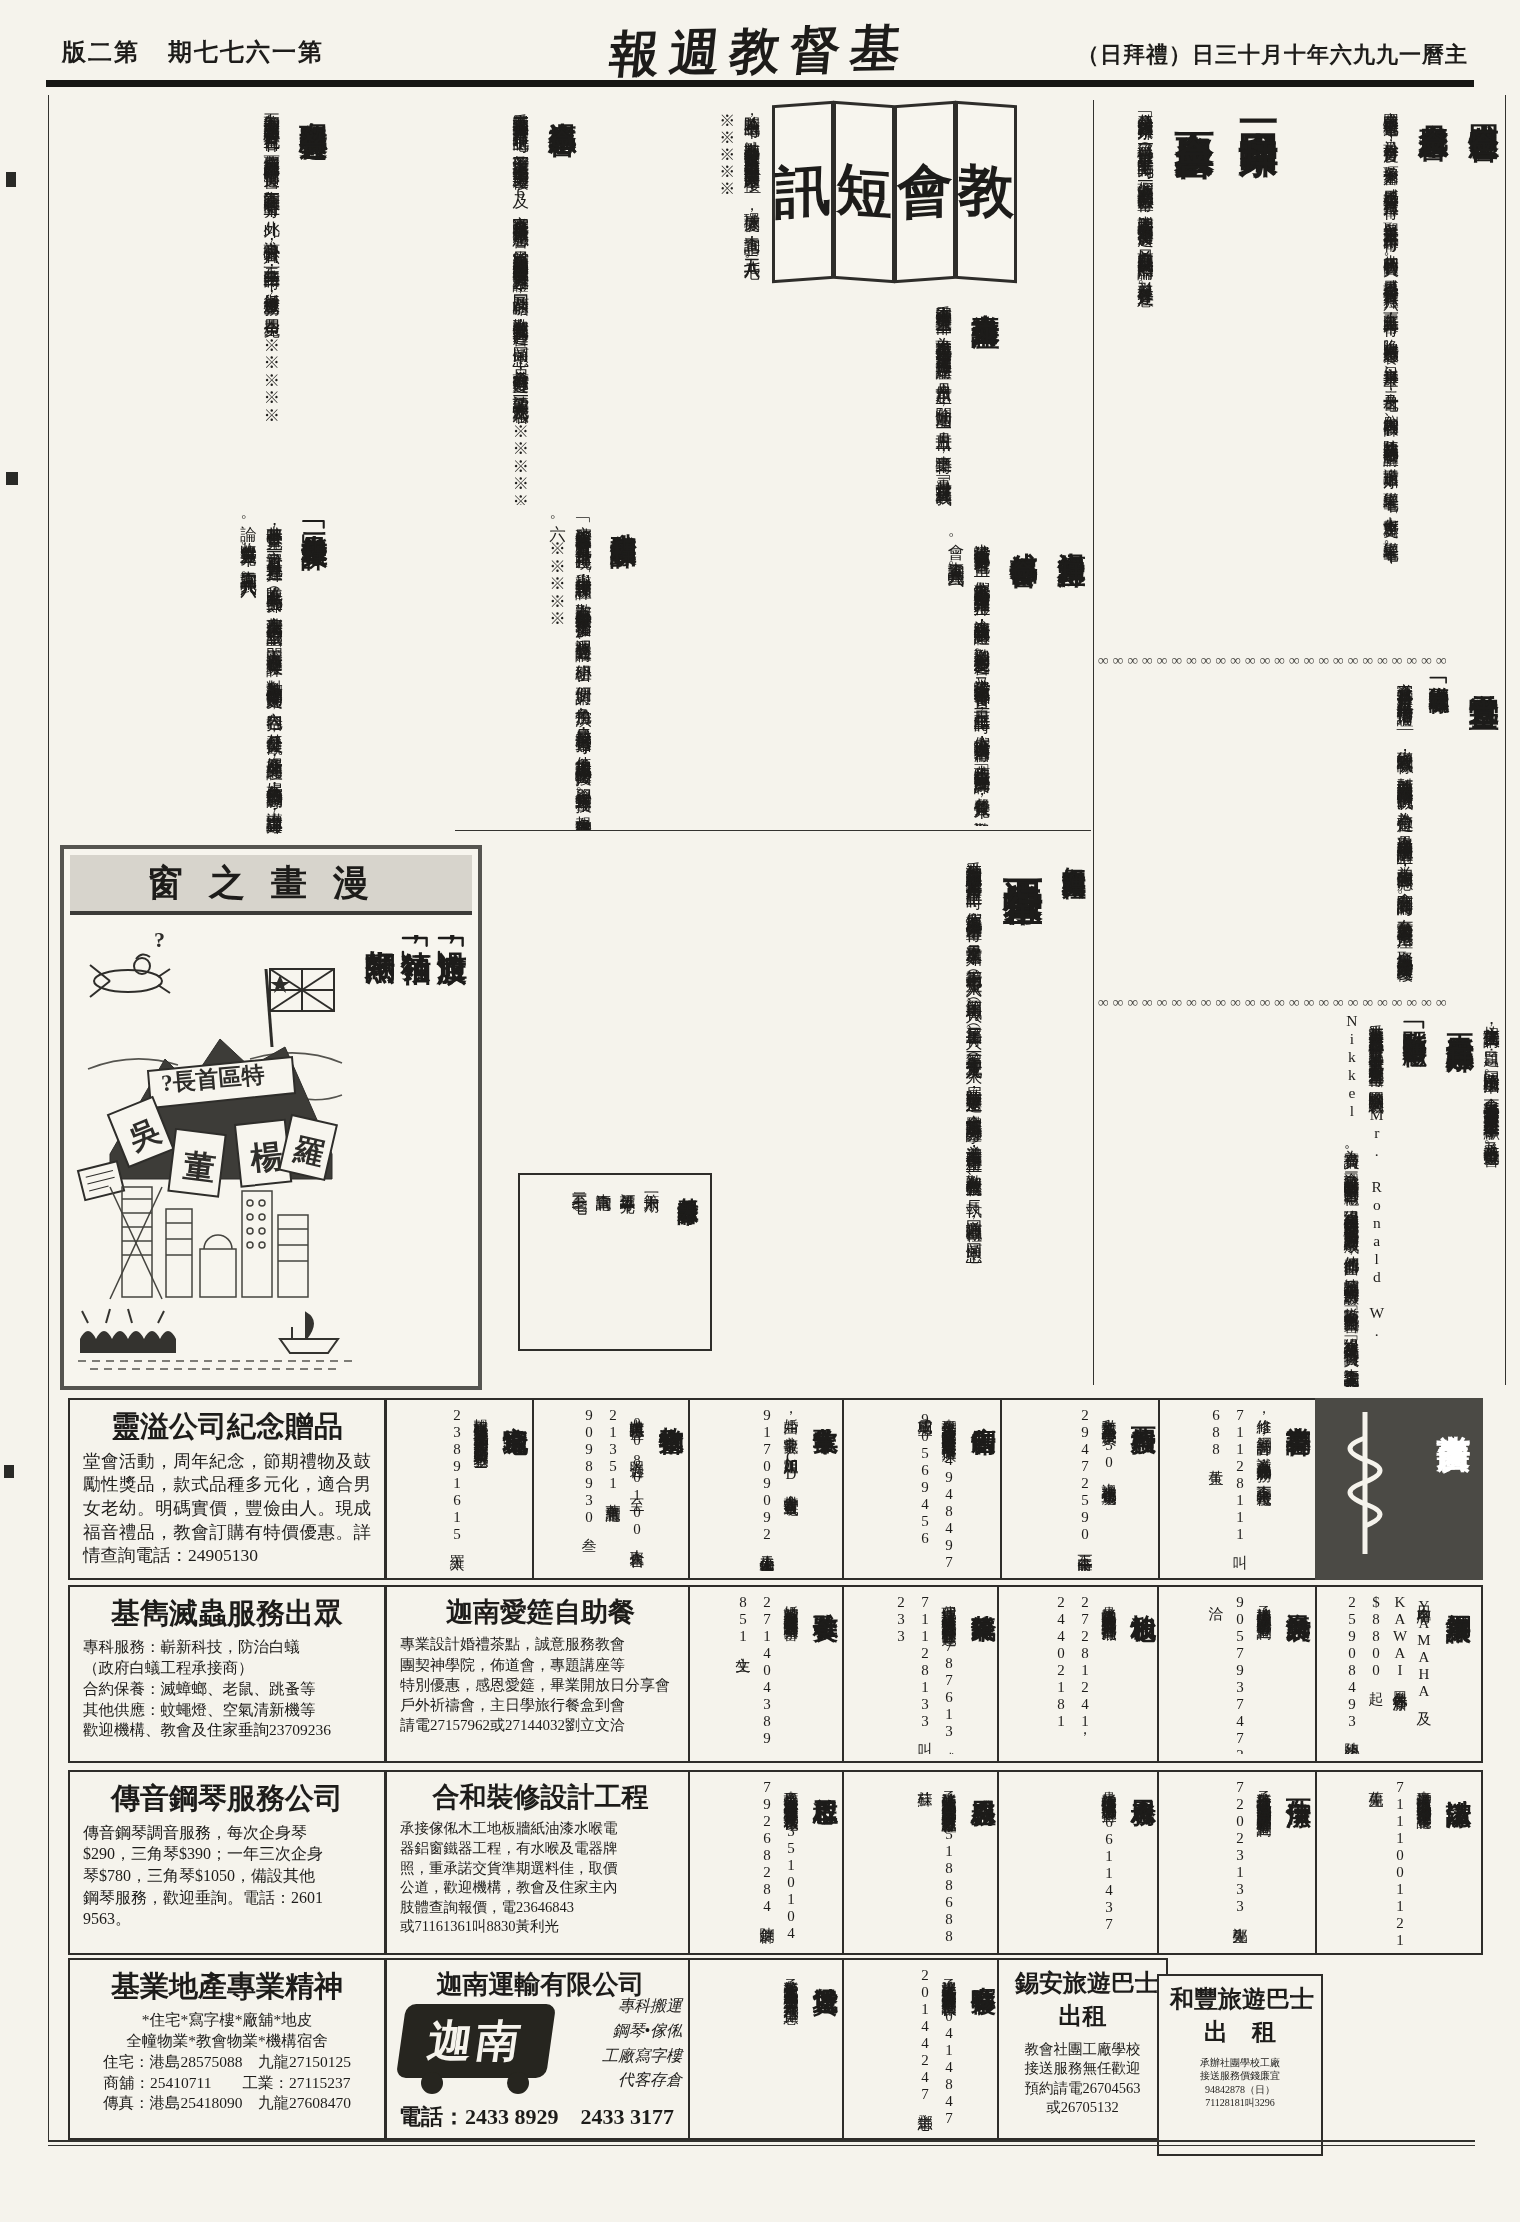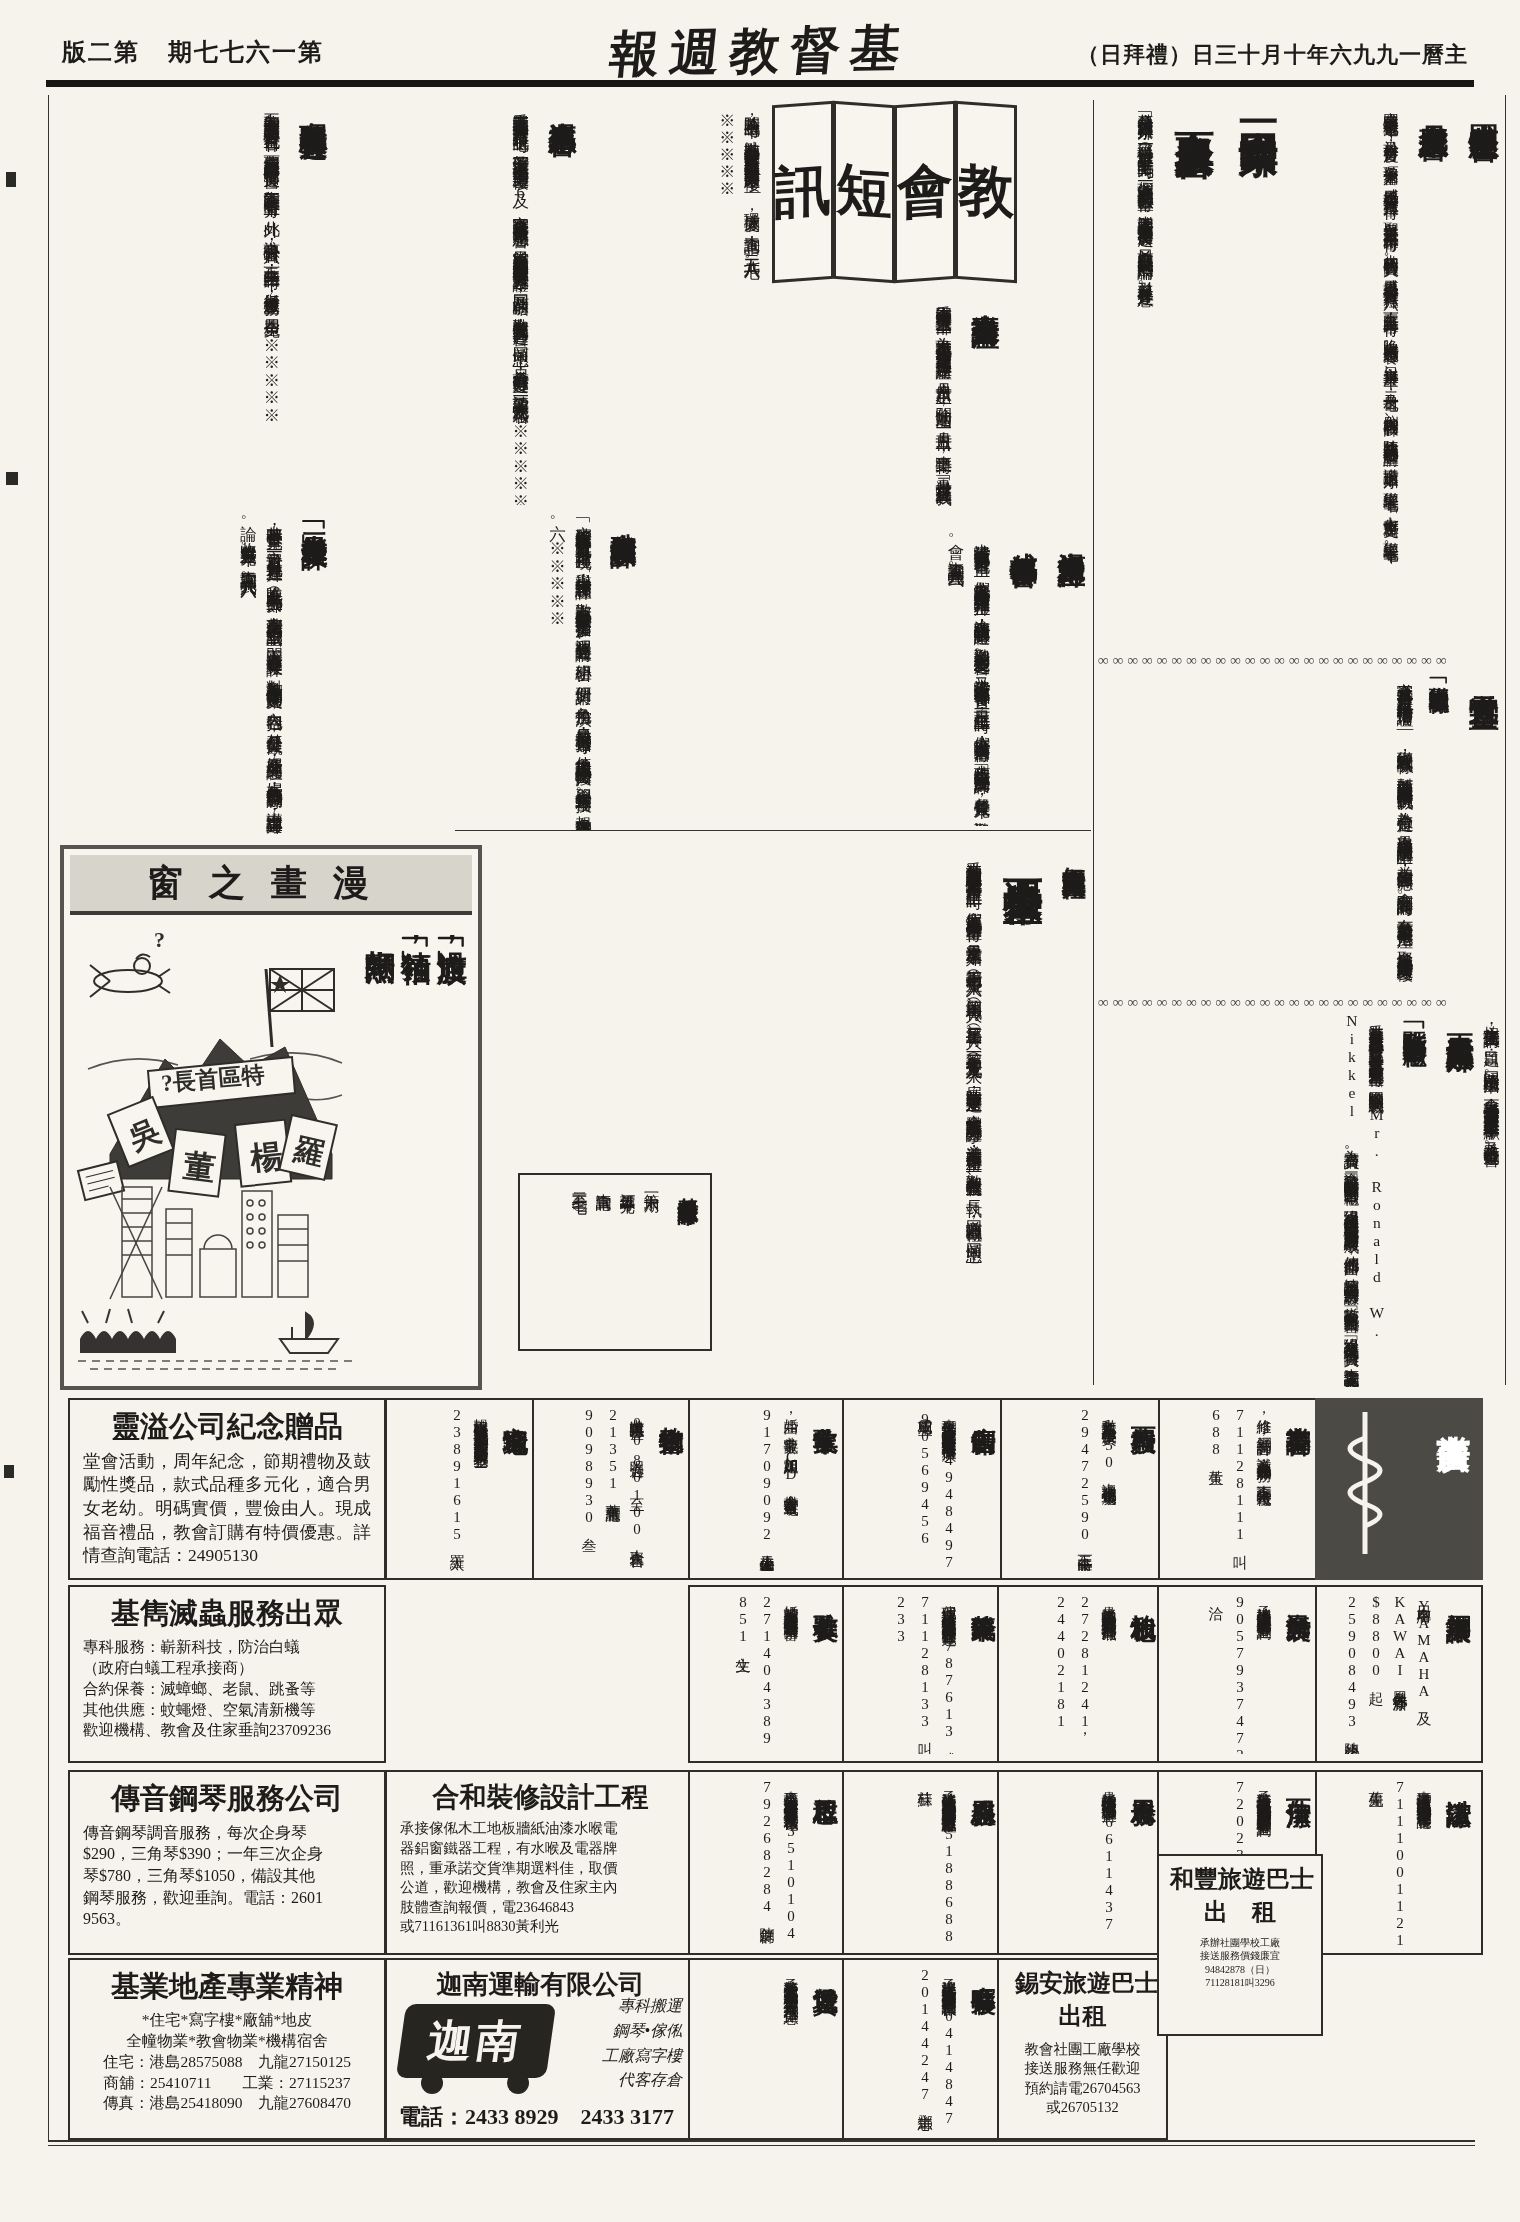--- a/index.html
+++ b/index.html
@@ -314,20 +314,28 @@
   </div>
 
   <div class="ad ad-h" style="left:68px;top:1585px;width:300px;height:160px">
     <span class="t">基雋滅蟲服務出眾</span>
     <div class="b" style="font-size:15.5px">專科服務：嶄新科技，防治白蟻
 （政府白蟻工程承接商）
 合約保養：滅蟑螂、老鼠、跳蚤等
 其他供應：蚊蠅燈、空氣清新機等
 歡迎機構、教會及住家垂詢23709236</div>
   </div>
+  <div class="ad ad-h" style="left:385px;top:1585px;width:293px;height:160px">
+    <span class="t" style="font-size:27px">迦南愛筵自助餐</span>
+    <div class="b" style="font-size:15px">專業設計婚禮茶點，誠意服務教會
+團契神學院，佈道會，專題講座等
+特別優惠，感恩愛筵，畢業開放日分享會
+戶外祈禱會，主日學旅行餐盒到會
+請電27157962或27144032劉立文洽</div>
+  </div>
   <div class="ad" style="left:688px;top:1585px;width:144px;height:160px">
     <div class="v"><span class="t">雅歌美食</span><span class="b">婚禮茶點慶典到會蛋糕餐盒教會聚餐幼稚園茶會271404389或851文生</span></div>
   </div>
   <div class="ad" style="left:842px;top:1585px;width:148px;height:160px">
     <div class="v"><span class="t">華樂冷氣</span><span class="b">代理買賣設計裝拆維修清洗保養冷氣工程專做教會社團歡迎電2787613或71128133叫233</span></div>
   </div>
   <div class="ad" style="left:997px;top:1585px;width:153px;height:160px">
     <div class="v"><span class="t">怡和地板</span><span class="b">水晶地蠟高級水晶地台紙皮石英泥地台油高打蠟27281241，24402181</span></div>
   </div>
   <div class="ad" style="left:1157px;top:1585px;width:148px;height:160px">
@@ -396,21 +404,21 @@
     <div class="v"><span class="t">春暉裝修</span><span class="b">承接泥水木工牆紙油漆水電各項裝修工程歡迎查詢報價90414847或20144247鄧志華</span></div>
   </div>
   <div class="ad ad-h" style="left:997px;top:1958px;width:153px;height:164px">
     <span class="t busT">錫安旅遊巴士</span>
     <span class="busT2">出租</span>
     <div class="b ctr" style="font-size:14.5px">教會社團工廠學校
 接送服務無任歡迎
 預約請電26704563
 或26705132</div>
   </div>
-  <div class="ad ad-h" style="left:1157px;top:1854px;width:148px;height:164px">
+  <div class="ad ad-h" style="left:1157px;top:1974px;width:148px;height:164px">
     <span class="t busT">和豐旅遊巴士</span>
     <span class="busT2">出　租</span>
     <div class="b ctr" style="font-size:10px">承辦社團學校工廠
 接送服務價錢廉宜
 94842878（日）
 71128181叫3296</div>
   </div>
 
   <div class="hrule" style="left:48px;top:2140px;width:1427px"></div>
   <div class="hrule" style="left:48px;top:2145px;width:1427px;height:1px"></div>

